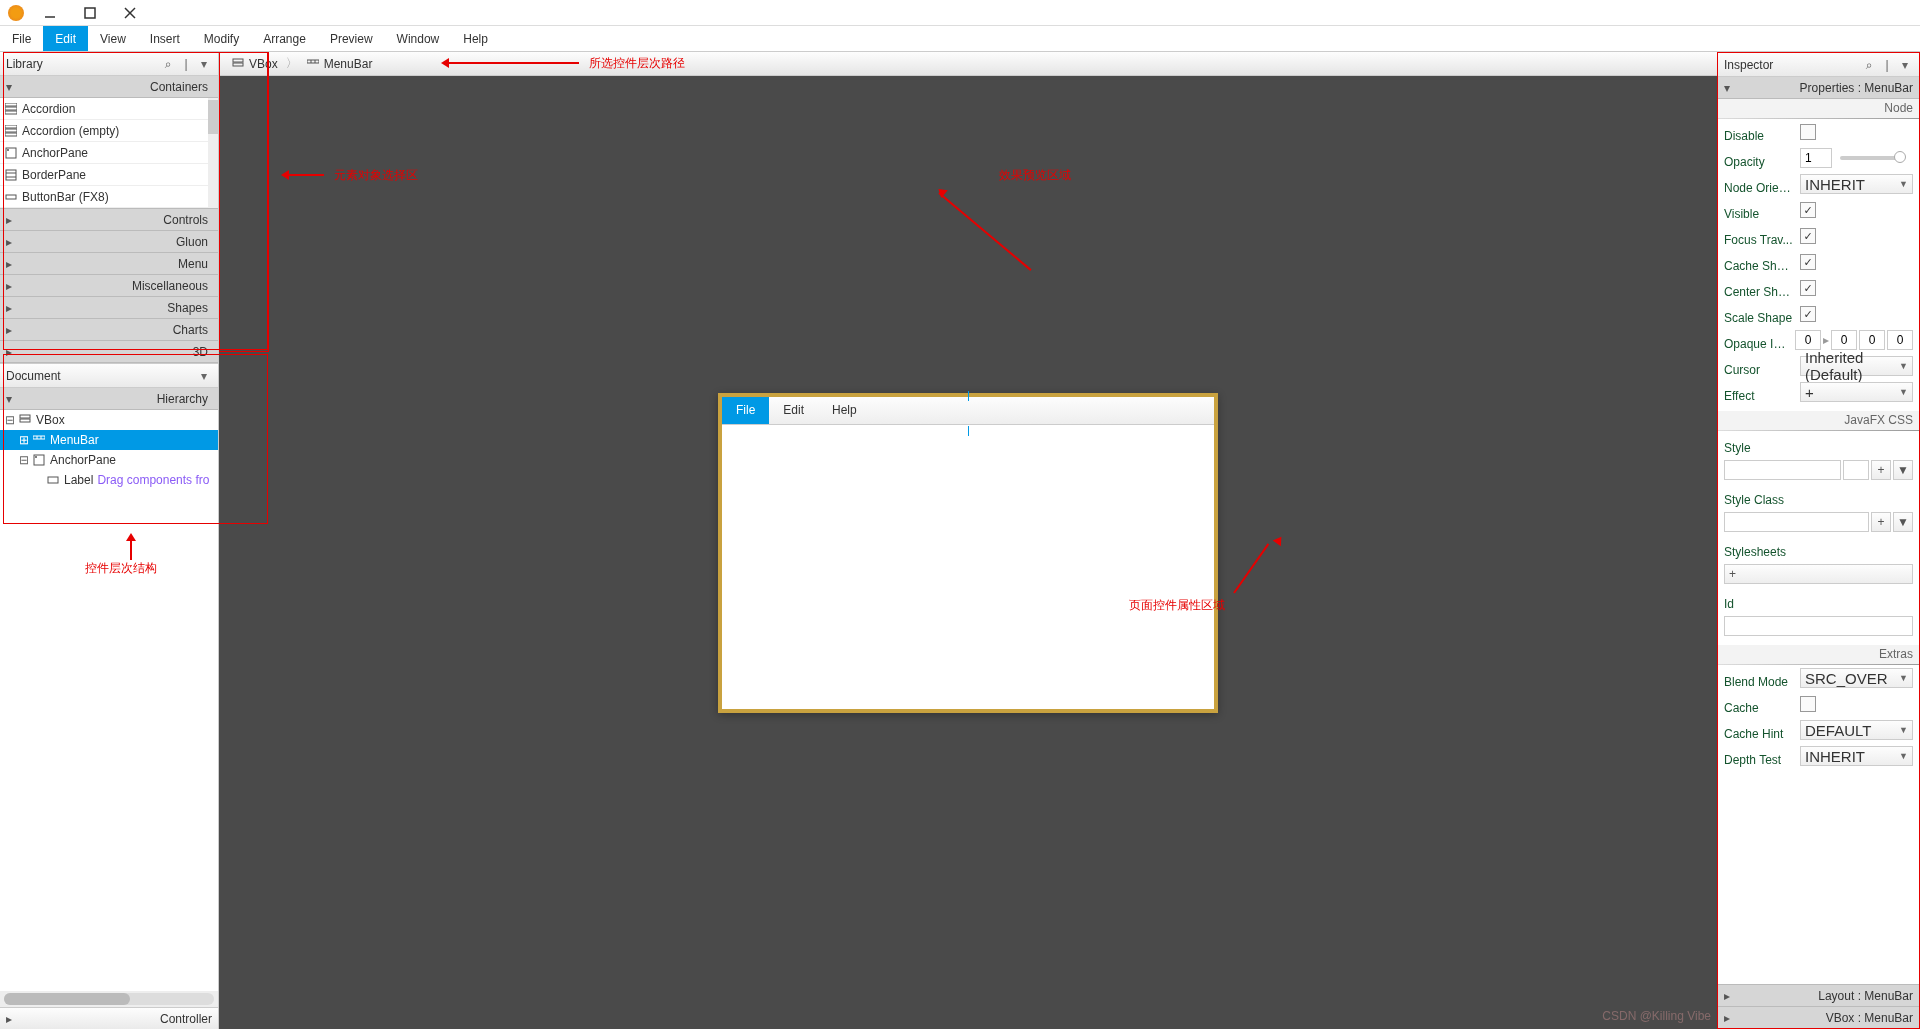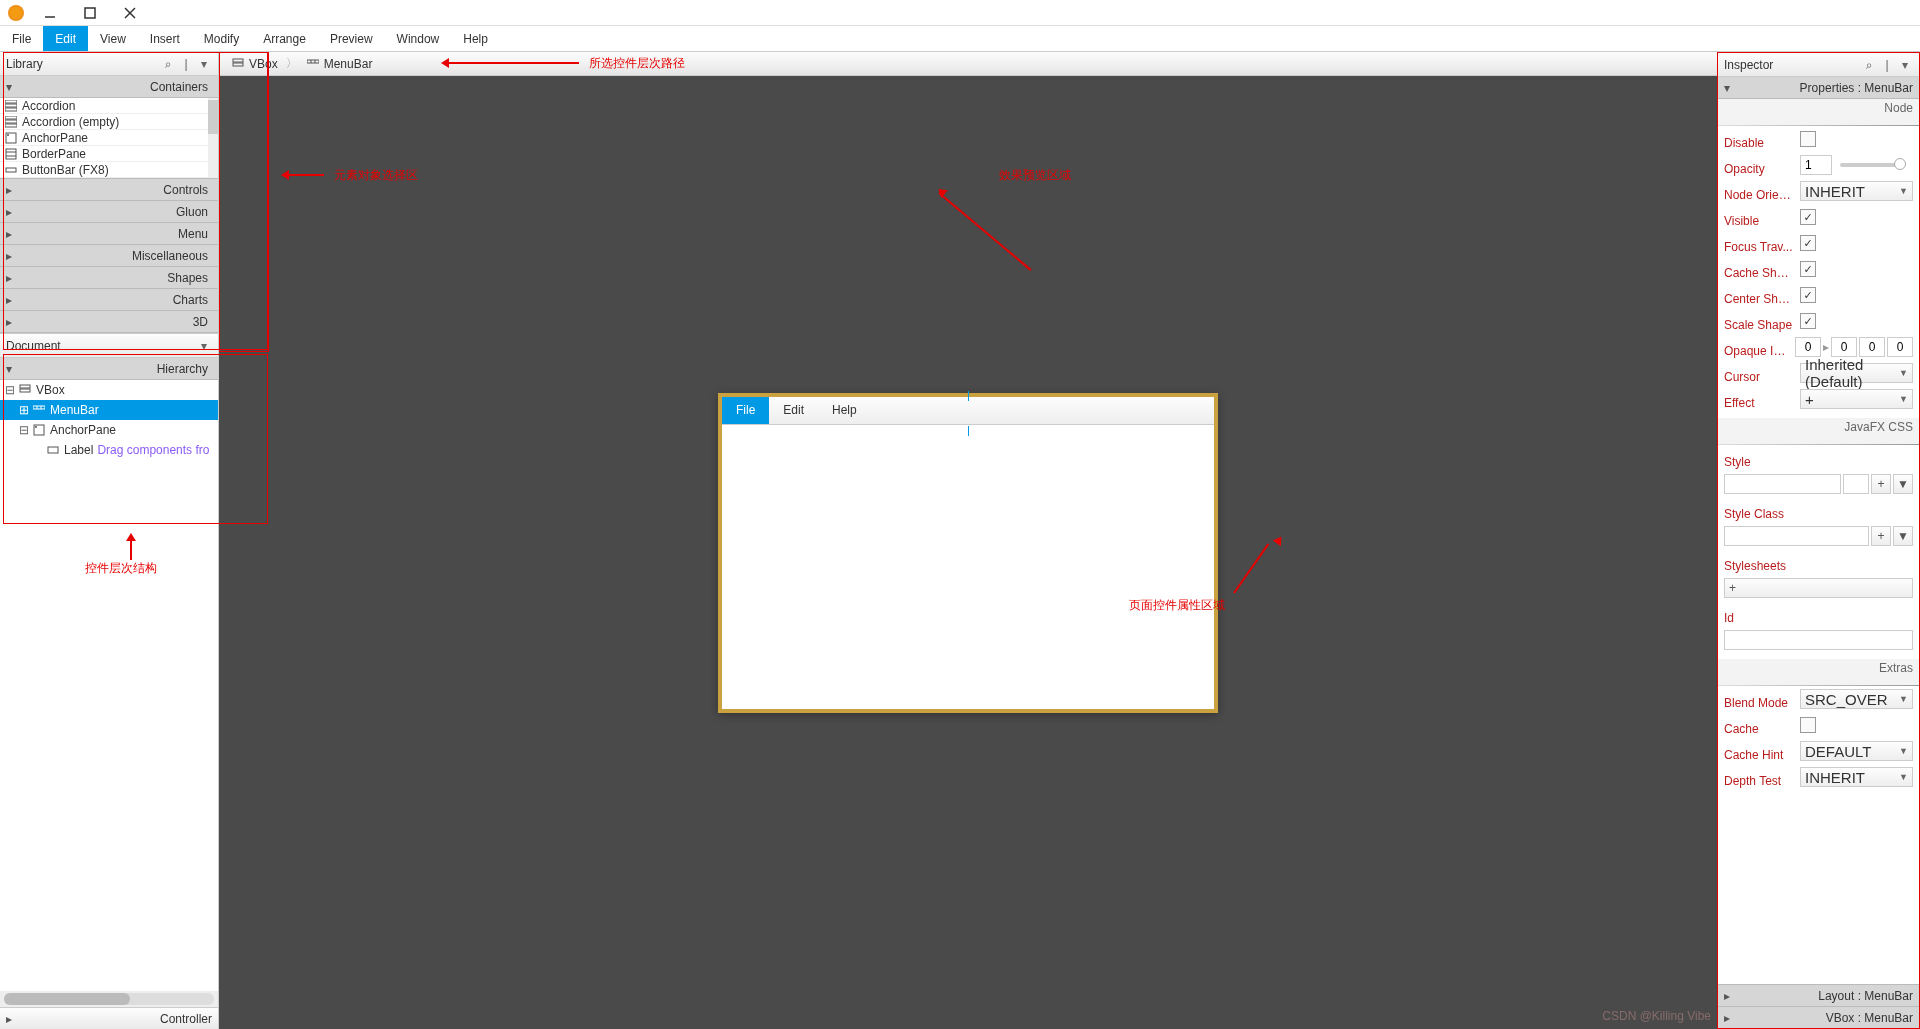--- a/index.html
+++ b/index.html
@@ -25,21 +25,21 @@
     
     .panel-hdr { height: 24px; background: linear-gradient(#fdfdfd, #eaeaea); border-bottom: 1px solid #ccc; display: flex; align-items: center; padding: 4px 6px; }
     .panel-hdr .ptitle { flex: 1; color: #333; }
     .panel-hdr .picon { width: 16px; height: 16px; display: flex; align-items: center; justify-content: center; color: #666; margin-left: 2px; }
     
     .section-hdr { height: 22px; background: #d6d6d6; border-bottom: 1px solid #bbb; display: flex; align-items: center; padding: 0 6px; color: #333; }
     .section-hdr .arrow { width: 10px; color: #555; }
     .section-hdr .stitle { flex: 1; text-align: right; padding-right: 4px; }
     
     .lib-list { background: #fff; overflow: hidden; }
-    .lib-item { height: 16px; display: flex; align-items: center; padding: 2px 4px; border-bottom: 1px solid #eee; color: #333; }
+    .lib-item { height: 22px; display: flex; align-items: center; padding: 2px 4px; border-bottom: 1px solid #eee; color: #333; }
     .lib-item .li-icon { width: 14px; height: 14px; margin-right: 4px; display: flex; align-items: center; justify-content: center; }
     .lib-item .li-icon svg { width: 12px; height: 12px; }
     
     .scrollind { width: 10px; background: #eee; position: absolute; right: 0; top: 0; bottom: 0; }
     .scrollind .thumb { background: #ccc; position: absolute; left: 0; right: 0; }
     
     .containers-box { position: relative; border-bottom: 1px solid #bbb; }
     
     
     .doc-panel { flex: 1; display: flex; flex-direction: column; border-top: 1px solid #ccc; min-height: 0; }
@@ -85,25 +85,25 @@
     .hscroll .thumb { position: absolute; height: 100%; background: #bbb; border-radius: 6px; }
     
     
     .right { width: 203px; min-width: 203px; display: flex; flex-direction: column; background: #fff; border-left: 1px solid #ccc; }
     .insp-body { flex: 1; overflow: hidden; position: relative; }
     
     .insp-section-hdr { height: 22px; background: #d6d6d6; border-bottom: 1px solid #bbb; display: flex; align-items: center; padding: 0 6px; }
     .insp-section-hdr .arrow { width: 10px; color: #555; }
     .insp-section-hdr .stitle { flex: 1; text-align: right; color: #333; }
     
-    .sub-hdr { height: 27px; background: #f3f3f3; border-bottom: 1px solid #ddd; text-align: right; padding: 2px 6px; color: #666; position: relative; }
+    .sub-hdr { height: 20px; background: #f3f3f3; border-bottom: 1px solid #ddd; text-align: right; padding: 2px 6px; color: #666; position: relative; }
     .sub-hdr::after { content: ''; position: absolute; left: 0; bottom: -1px; right: 0; height: 1px; background: linear-gradient(to right, transparent, #999); }
     
     .prop-row { height: 26px; display: flex; align-items: center; padding: 0 6px; gap: 6px; border-bottom: 0; }
-    .prop-row .plabel { width: 70px; color: #b91c1c; white-space: nowrap; overflow: hidden; text-overflow: ellipsis; margin-top: 8px; }
+    .prop-row .plabel { width: 70px; color: #14532d; white-space: nowrap; overflow: hidden; text-overflow: ellipsis; margin-top: 8px; }
     .prop-row .pctrl { flex: 1; display: flex; align-items: center; gap: 2px; }
     .prop-row input[type="text"] { width: 100%; height: 20px; border: 1px solid #ccc; padding: 0 4px; background: #fff; }
     .prop-row input[type="text"].small { width: 26px; text-align: center; }
     .prop-row .chk { width: 16px; height: 16px; border: 1px solid #999; background: #fafafa; display: flex; align-items: center; justify-content: center; }
     .prop-row .chk.on::after { content: '✓'; color: #333; font-size: 11px; }
     .prop-row .combo { flex: 1; height: 20px; border: 1px solid #ccc; background: linear-gradient(#fdfdfd,#eee); display: flex; align-items: center; padding: 0 4px; }
     .prop-row .combo .cval { flex: 1; color: #333; font-size: 15px; }
     .prop-row .combo .carrow { color: #666; font-size: 9px; }
     .prop-row .slider { width: 60px; height: 4px; background: #ccc; border-radius: 2px; position: relative; margin-left: 6px; }
     .prop-row .slider .knob { width: 12px; height: 12px; background: #fff; border: 1px solid #aaa; border-radius: 50%; position: absolute; right: -6px; top: -5px; }

